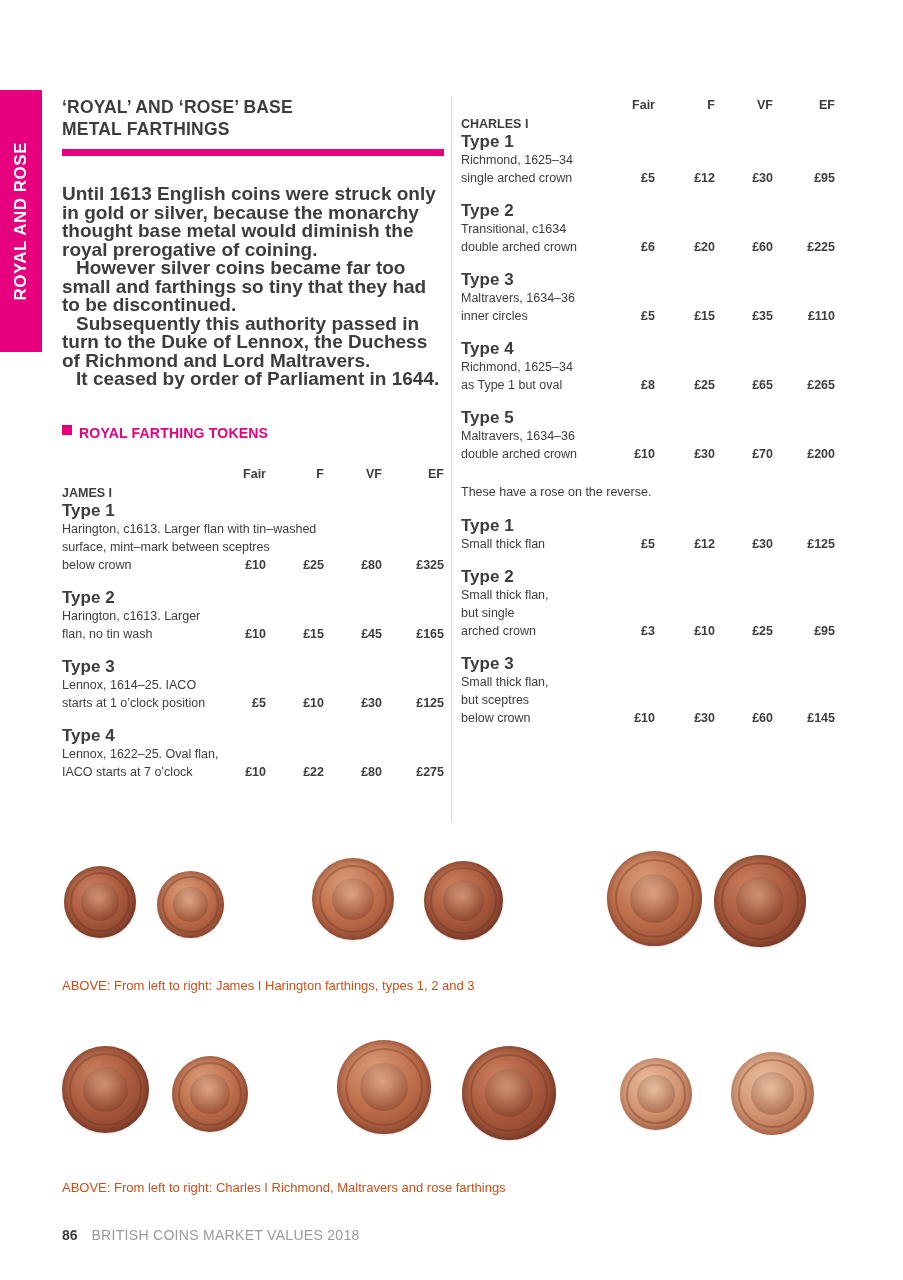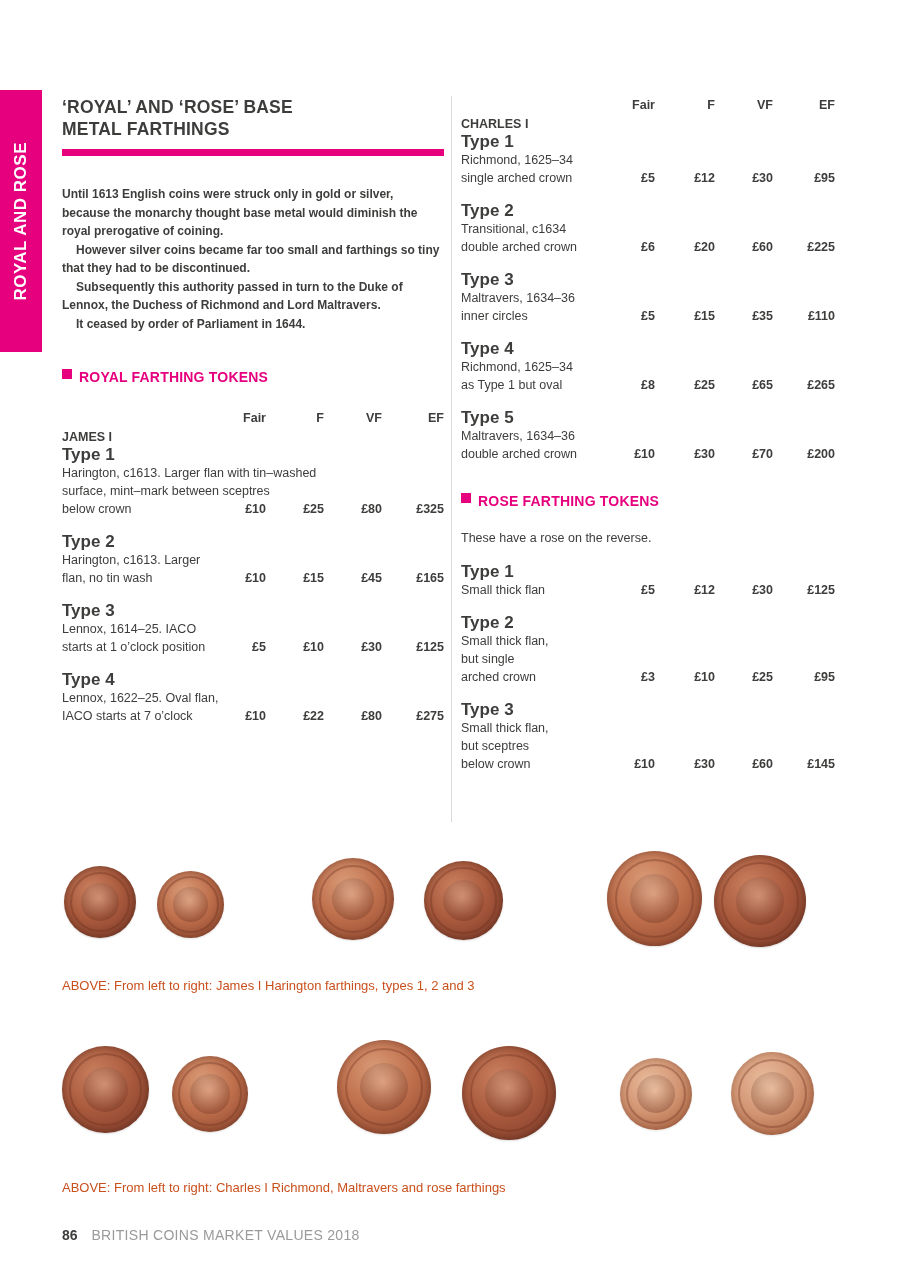--- a/index.html
+++ b/index.html
@@ -26,21 +26,21 @@
   }
 
   
   .left-col{position:absolute;left:62px;top:96px;width:382px;}
   .right-col{position:absolute;left:461px;top:96px;width:374px;}
   .divider{position:absolute;left:451px;top:96px;width:1px;height:726px;background:#dcdcdc;}
 
   .title{font-size:17.5px;font-weight:800;line-height:22px;letter-spacing:.2px;color:var(--ink);}
   .title-bar{height:7px;background:var(--pink);margin-top:9px;}
 
-  .intro{margin-top:29px;font-size:12px;font-weight:700;line-height:18.5px;color:var(--ink);}
+  .intro{margin-top:29px;font-size:19px;font-weight:700;line-height:18.5px;color:var(--ink);}
   .intro p{margin:0;}
   .intro p + p{text-indent:14px;}
 
   .section-heading{display:flex;align-items:flex-start;gap:7px;color:var(--pink);font-weight:800;font-size:14px;letter-spacing:.2px;}
   .section-heading .square{width:10px;height:10px;background:var(--pink);flex:0 0 auto;}
   .mt-royal{margin-top:36px;}
   .mt-rose{margin-top:30px;}
 
   .price-grid{display:grid;grid-template-columns:1fr 56px 58px 58px 62px;}
   .right-col .price-grid{grid-template-columns:1fr 56px 60px 58px 62px;}
@@ -242,24 +242,20 @@
     <div class="desc">Maltravers, 1634–36</div>
     <div class="price-grid">
       <div class="plabel">double arched crown</div>
       <div class="pcell">£10</div>
       <div class="pcell">£30</div>
       <div class="pcell">£70</div>
       <div class="pcell">£200</div>
     </div>
   </div>
 
-  <div class="section-heading mt-rose">
-    <span class="square"></span>
-    <span>ROSE FARTHING TOKENS</span>
-  </div>
 
   <div class="rose-intro">These have a rose on the reverse.</div>
 
   <div class="entry">
     <div class="type">Type 1</div>
     <div class="price-grid">
       <div class="plabel">Small thick flan</div>
       <div class="pcell">£5</div>
       <div class="pcell">£12</div>
       <div class="pcell">£30</div>

